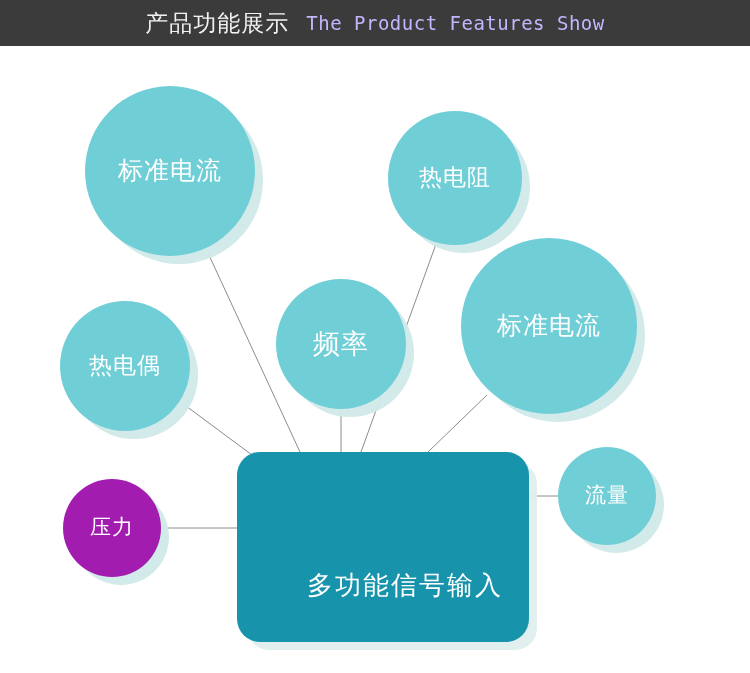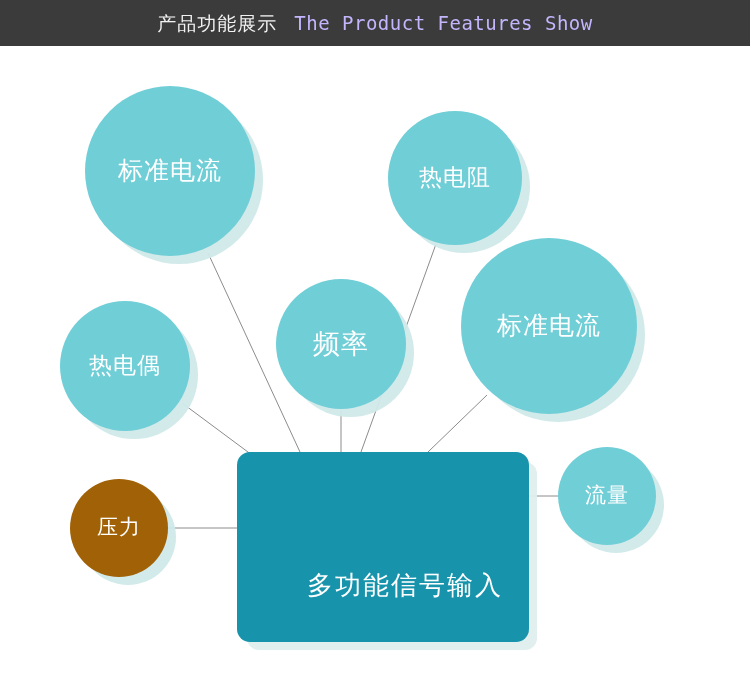--- a/index.html
+++ b/index.html
@@ -26,21 +26,21 @@
     width: 750px;
     height: 46px;
     background: #3b3b3b;
     display: flex;
     align-items: center;
     justify-content: center;
     box-sizing: border-box;
   }
   .header-title-cn {
     color: #f2f2f2;
-    font-size: 19px;
+    font-size: 23px;
     font-family: Liberation Sans, sans-serif;
     letter-spacing: 1px;
     line-height: 1;
   }
   .header-title-en {
     color: #c4b5fd;
     font-size: 19px;
     font-family: "DejaVu Sans Mono", "Liberation Mono", monospace;
     letter-spacing: 0.5px;
     line-height: 1;
@@ -81,21 +81,21 @@
   .node-label {
     color: #ffffff;
     font-family: "DejaVu Sans", "Liberation Sans", sans-serif;
     line-height: 1.1;
     white-space: nowrap;
     letter-spacing: 1px;
     pointer-events: none;
   }
 
   .node-center {
-    border-radius: 13px;
+    border-radius: 23px;
     background: #1794ac;
     box-shadow: 9px 9px 0 -1px rgba(223, 238, 238, 0.95);
     align-items: flex-end;
     justify-content: center;
     padding-bottom: 0;
     padding-left: 44px;
   }
   .node-center .node-label {
     font-size: 26px;
     letter-spacing: 2px;
@@ -132,21 +132,21 @@
         </div>
         <div class="node node-circle" style="left: 60px; top: 255px; width: 130px; height: 130px; background: rgb(112, 206, 215);">
           <span class="node-label" style="font-size: 23px;">热电偶</span>
         </div>
         <div class="node node-circle" style="left: 276px; top: 233px; width: 130px; height: 130px; background: rgb(112, 206, 215);">
           <span class="node-label" style="font-size: 27px;">频率</span>
         </div>
         <div class="node node-circle" style="left: 461px; top: 192px; width: 176px; height: 176px; background: rgb(112, 206, 215);">
           <span class="node-label" style="font-size: 25px;">标准电流</span>
         </div>
-        <div class="node node-circle" style="left: 70px; top: 433px; width: 98px; height: 98px; background: #a16207;">
+        <div class="node node-circle" style="left: 63px; top: 433px; width: 98px; height: 98px; background: #a21caf;">
           <span class="node-label" style="font-size: 21px;">压力</span>
         </div>
         <div class="node node-circle" style="left: 558px; top: 401px; width: 98px; height: 98px; background: rgb(112, 206, 215);">
           <span class="node-label" style="font-size: 21px;">流量</span>
         </div>
         <div class="node node-center" style="left: 237px; top: 406px; width: 292px; height: 190px; background: rgb(23, 148, 172);">
           <span class="node-label">多功能信号输入</span>
         </div>
       </div>
   </div>

